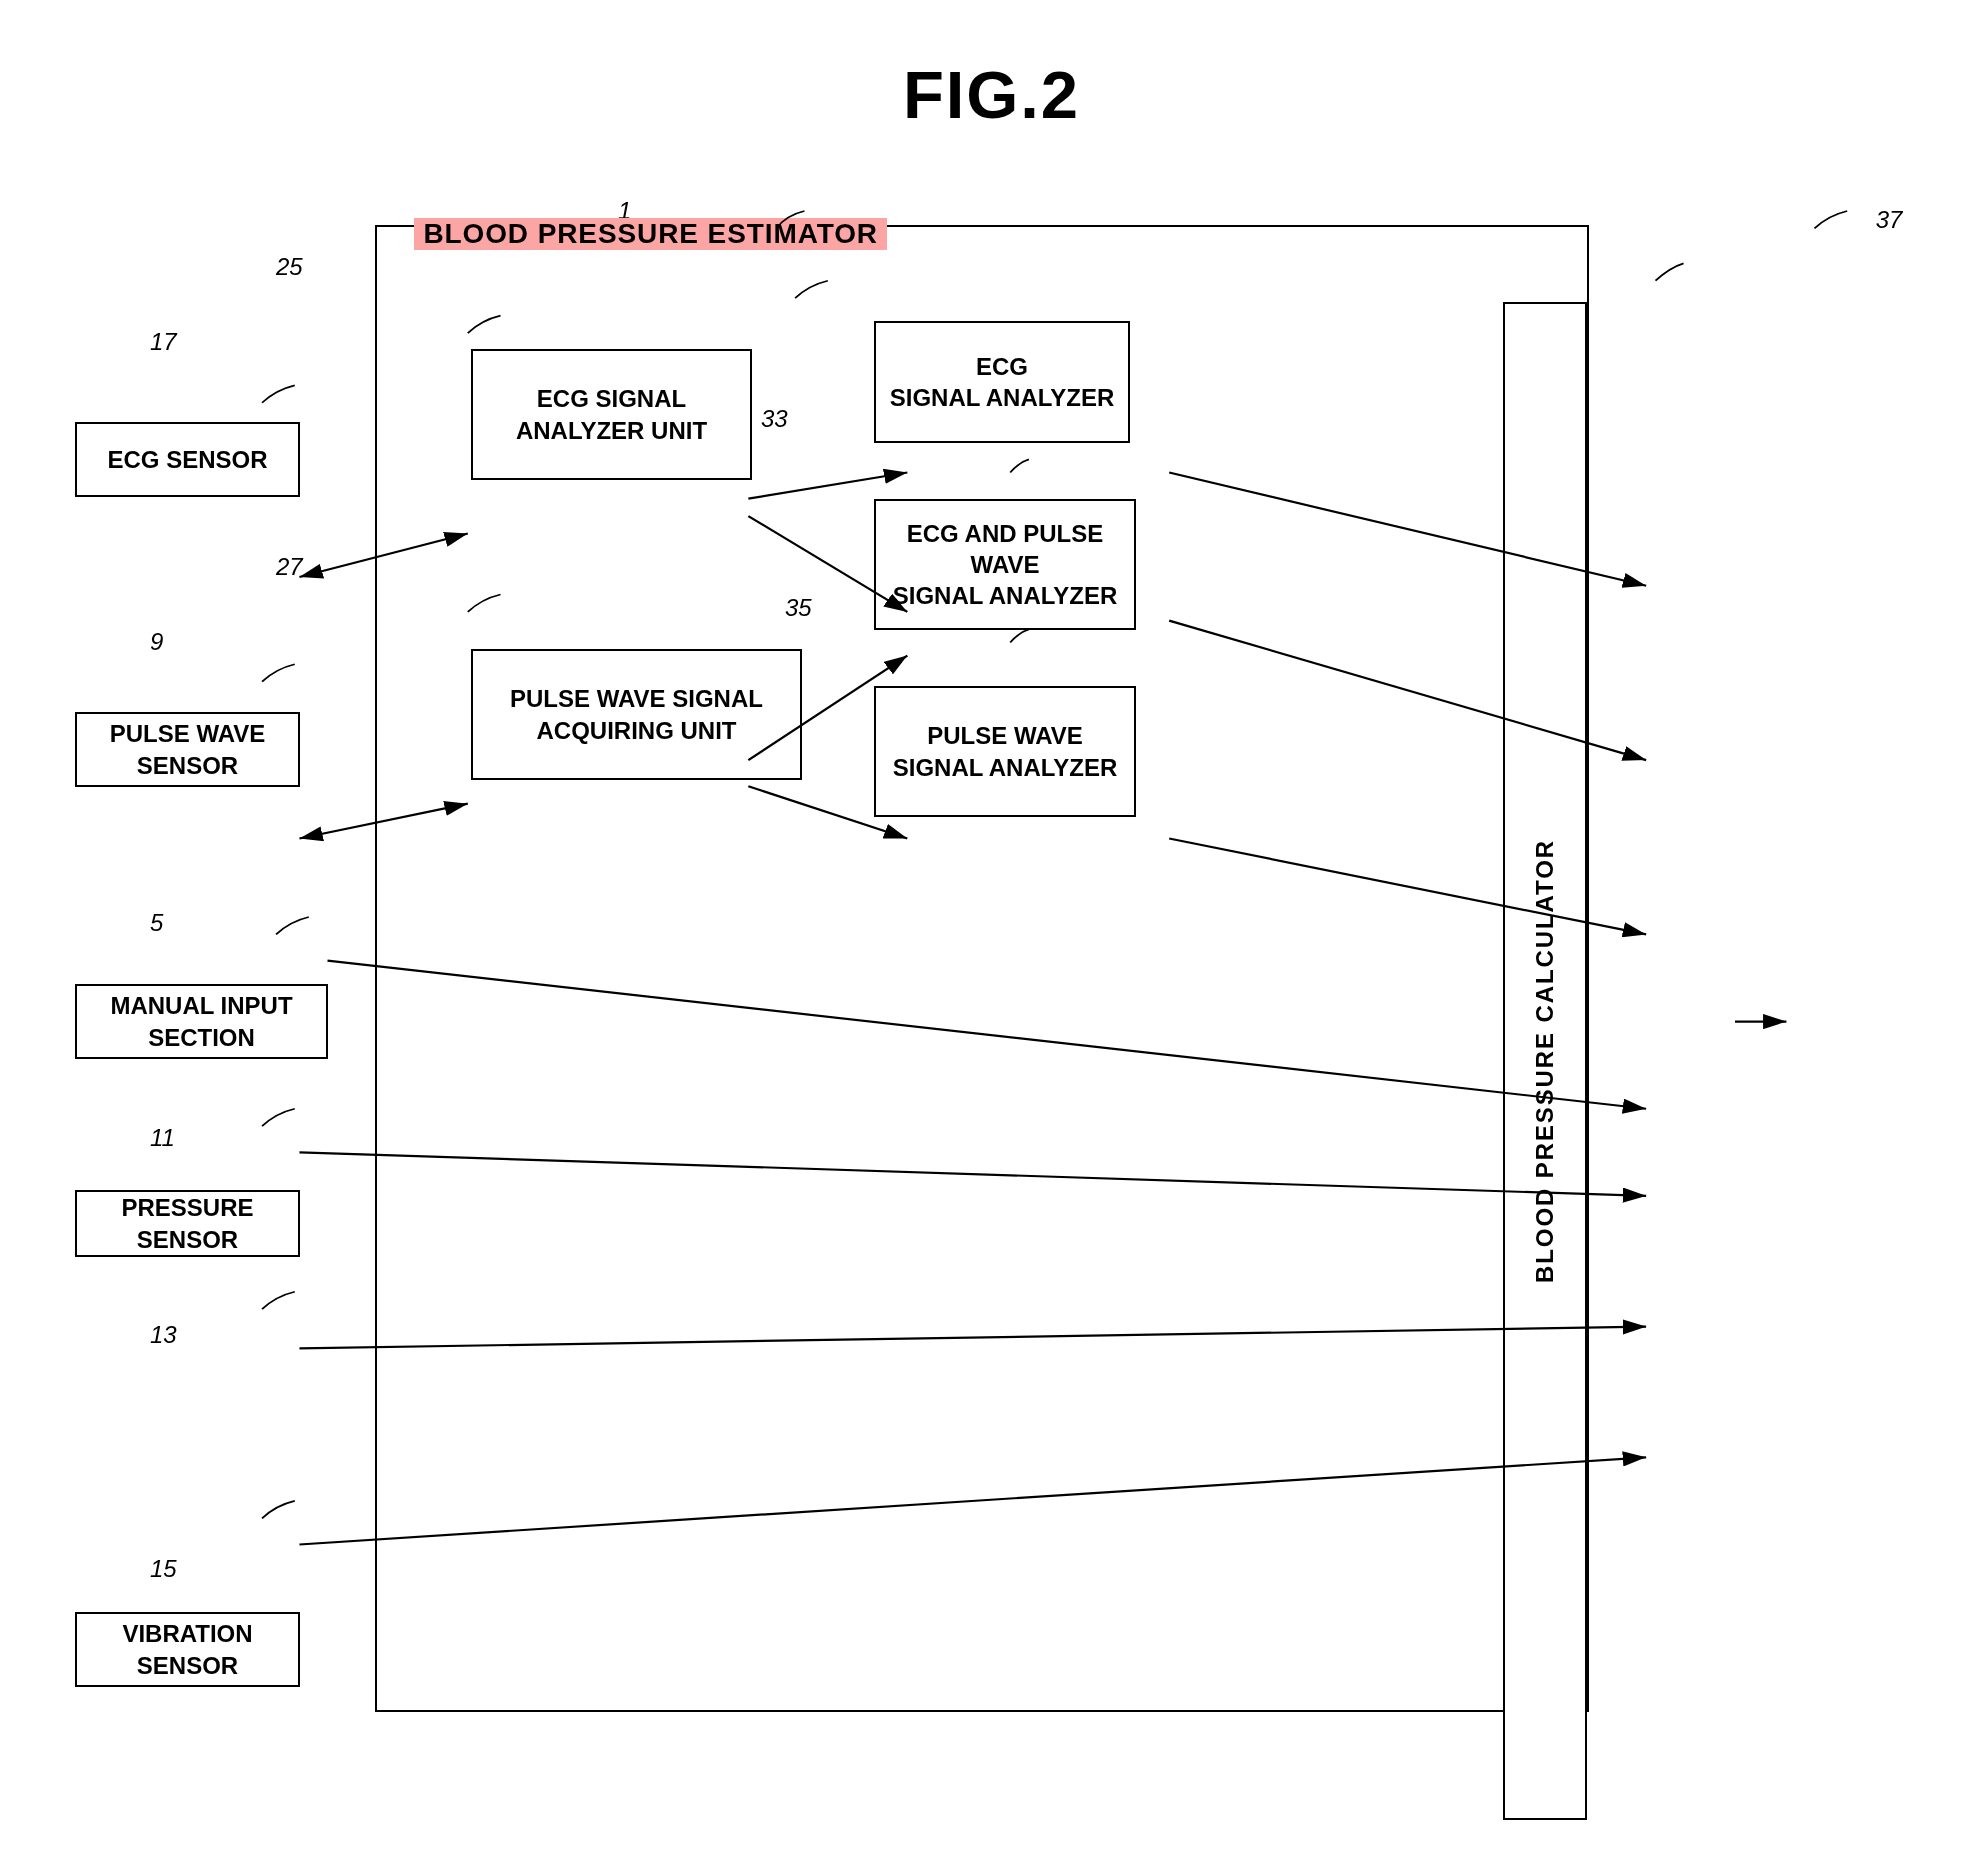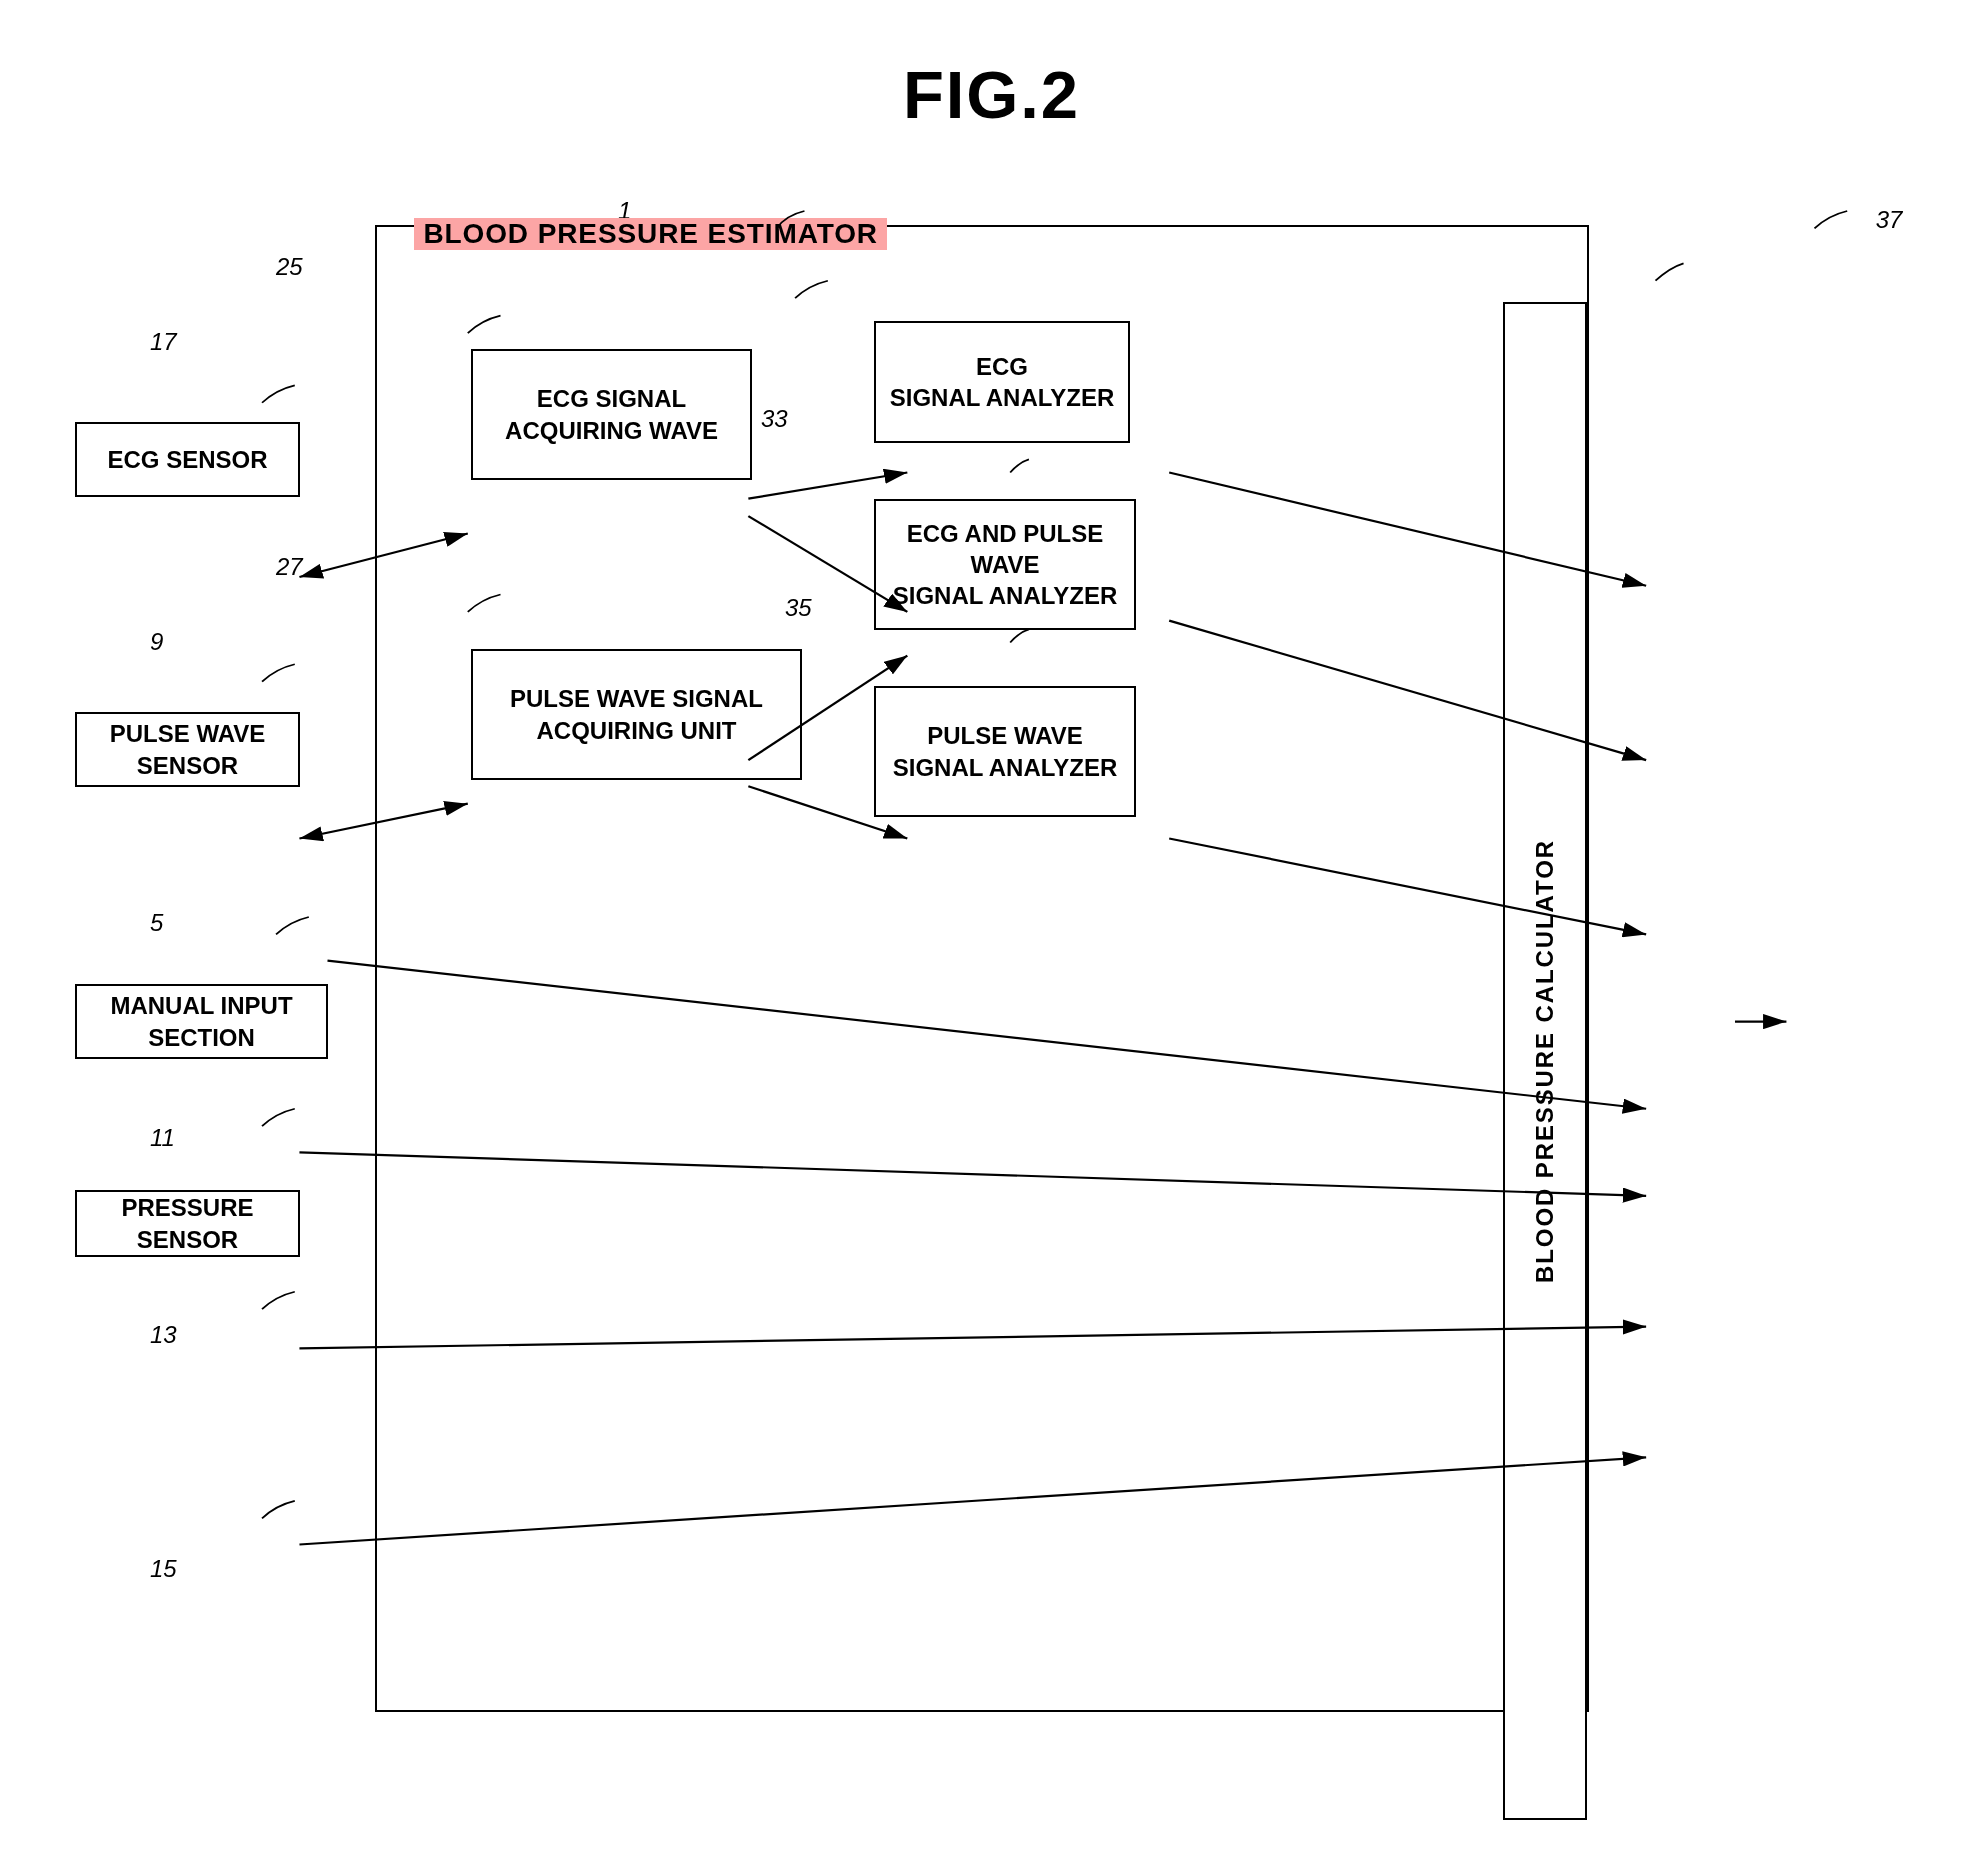--- a/index.html
+++ b/index.html
@@ -186,21 +186,21 @@
   <div class="num-label num-31">31</div>
   <div class="num-label num-33">33</div>
   <div class="num-label num-35">35</div>
   <div class="num-label num-37">37</div>
 
   <div class="bp-estimator-box">
     <span class="bp-estimator-label">BLOOD PRESSURE ESTIMATOR</span>
 
     <div class="block-box ecg-acquiring">
       <span style="white-space:pre-line;">ECG SIGNAL
-ACQUIRING WAVE</span>
+ANALYZER UNIT</span>
     </div>
 
     <div class="block-box pulse-acquiring">
       <span style="white-space:pre-line;">PULSE WAVE SIGNAL
 ACQUIRING UNIT</span>
     </div>
 
     <div class="block-box ecg-analyzer">
       <span style="white-space:pre-line;">ECG
 SIGNAL ANALYZER</span>
@@ -231,20 +231,23 @@
 
   <div class="block-box" style="position:absolute; top:834px; left:0; width:253px; height:75px;">
     <span>MANUAL INPUT SECTION</span>
   </div>
 
   <div class="block-box" style="position:absolute; top:1040px; left:0; width:225px; height:67px;">
     <span>PRESSURE SENSOR</span>
   </div>
 
 
+  <div class="block-box" style="position:absolute; top:1462px; left:0; width:225px; height:75px;">
+    <span>VIBRATION SENSOR</span>
+  </div>
 
   <svg class="arrows-svg" viewBox="0 0 1960 1900" preserveAspectRatio="none">
     <defs>
       <marker id="arrowhead" markerWidth="10" markerHeight="7" refX="10" refY="3.5" orient="auto">
         <polygon points="0 0, 10 3.5, 0 7" fill="#000"></polygon>
       </marker>
       <marker id="arrowhead-left" markerWidth="10" markerHeight="7" refX="0" refY="3.5" orient="auto">
         <polygon points="10 0, 0 3.5, 10 7" fill="#000"></polygon>
       </marker>
     </defs>

